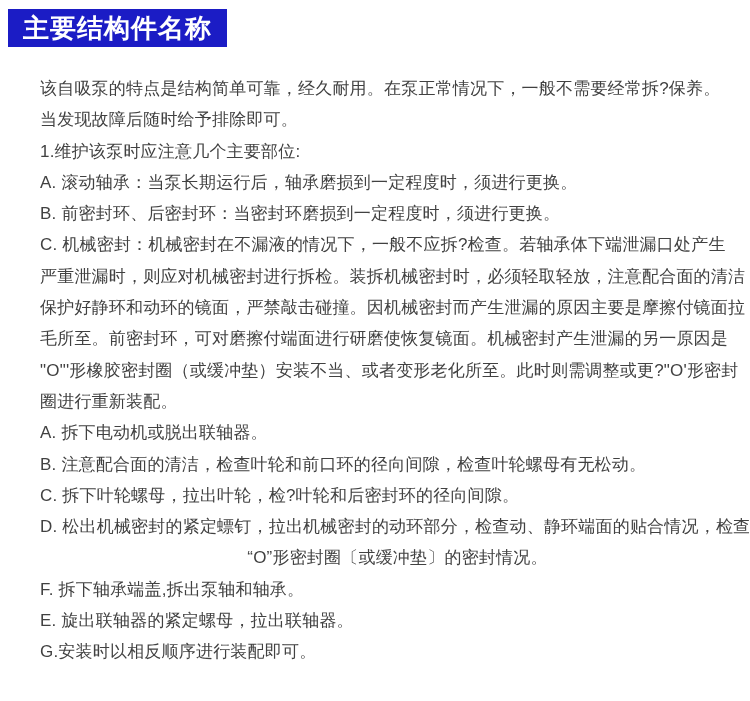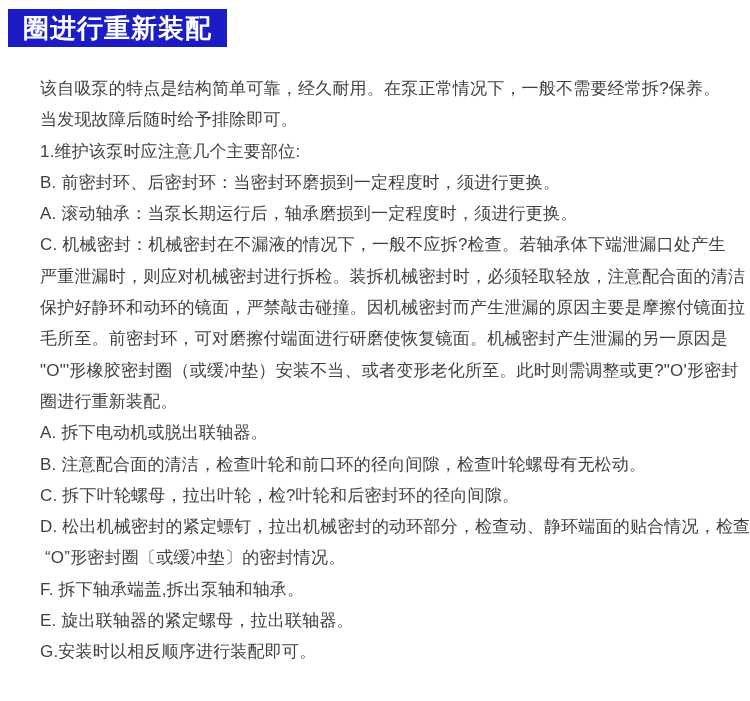--- a/index.html
+++ b/index.html
@@ -30,35 +30,36 @@
     white-space: nowrap;
   }
   .line {
     font-size: 17px;
     line-height: 31.3px;
     height: 31.3px;
     letter-spacing: 0.2px;
   }
   .line.indent {
     padding-left: 5px;
+    text-align: center;
   }
 </style>
 </head>
 <body>
 
 <div class="page">
   <div class="banner">
-    <span>圈进行重新装配</span>
+    <span>主要结构件名称</span>
   </div>
   <div class="content">
     <div class="line">该自吸泵的特点是结构简单可靠，经久耐用。在泵正常情况下，一般不需要经常拆?保养。</div>
     <div class="line">当发现故障后随时给予排除即可。</div>
     <div class="line">1.维护该泵时应注意几个主要部位:</div>
+    <div class="line">A. 滚动轴承：当泵长期运行后，轴承磨损到一定程度时，须进行更换。</div>
     <div class="line">B. 前密封环、后密封环：当密封环磨损到一定程度时，须进行更换。</div>
-    <div class="line">A. 滚动轴承：当泵长期运行后，轴承磨损到一定程度时，须进行更换。</div>
     <div class="line">C. 机械密封：机械密封在不漏液的情况下，一般不应拆?检查。若轴承体下端泄漏口处产生</div>
     <div class="line">严重泄漏时，则应对机械密封进行拆检。装拆机械密封时，必须轻取轻放，注意配合面的清洁，</div>
     <div class="line">保护好静环和动环的镜面，严禁敲击碰撞。因机械密封而产生泄漏的原因主要是摩擦付镜面拉</div>
     <div class="line">毛所至。前密封环，可对磨擦付端面进行研磨使恢复镜面。机械密封产生泄漏的另一原因是</div>
     <div class="line">"O"'形橡胶密封圈（或缓冲垫）安装不当、或者变形老化所至。此时则需调整或更?"O'形密封</div>
     <div class="line">圈进行重新装配。</div>
     <div class="line">A. 拆下电动机或脱出联轴器。</div>
     <div class="line">B. 注意配合面的清洁，检查叶轮和前口环的径向间隙，检查叶轮螺母有无松动。</div>
     <div class="line">C. 拆下叶轮螺母，拉出叶轮，检?叶轮和后密封环的径向间隙。</div>
     <div class="line">D. 松出机械密封的紧定螵钉，拉出机械密封的动环部分，检查动、静环端面的贴合情况，检查</div>

